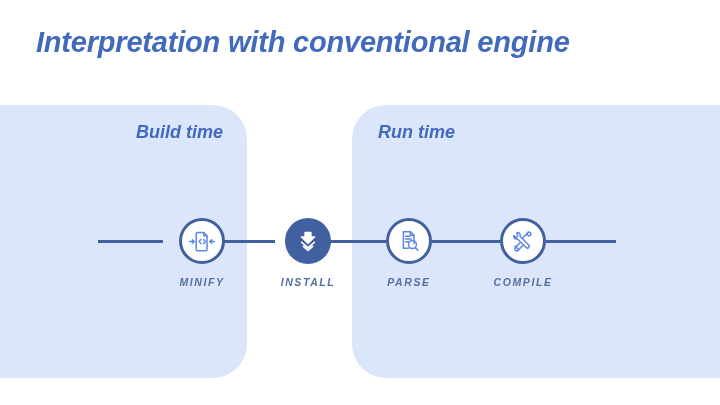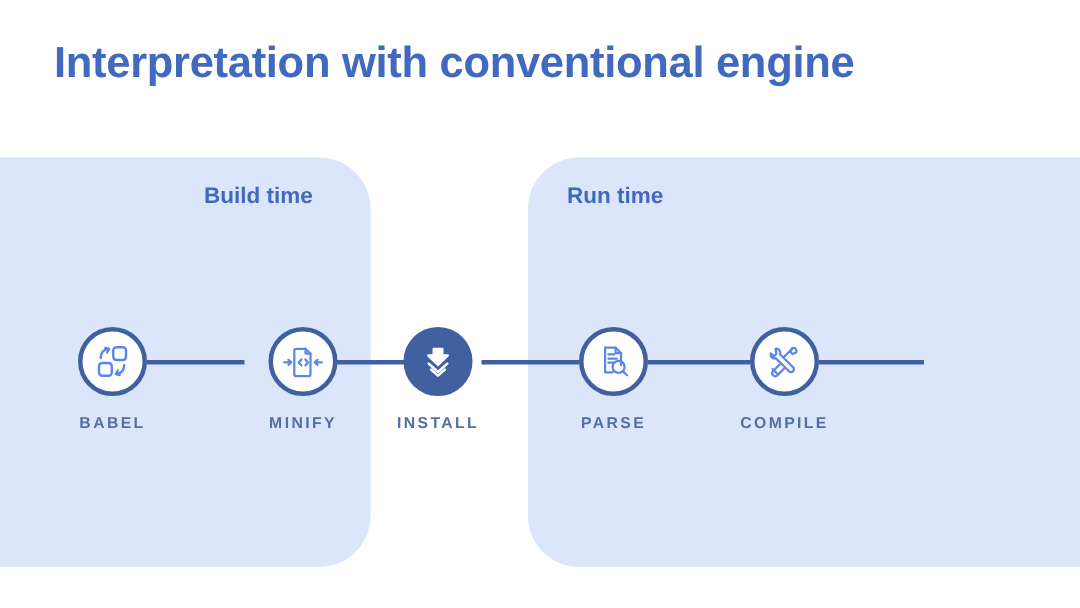--- a/index.html
+++ b/index.html
@@ -3,21 +3,21 @@
 <meta charset="utf-8">
 <style>
   html,body{margin:0;padding:0;}
   body{
     width:720px;height:405px;
     background:#ffffff;
     font-family:"Liberation Sans", sans-serif;
     overflow:hidden;
     position:relative;
   }
-  #stage{position:relative;width:720px;height:405px;overflow:hidden;}
+  #stage{position:relative;width:720px;height:405px;overflow:hidden;font-style:italic;}
 
   .title{
     position:absolute;
     left:36px; top:26px;
     width:660px;
     font-size:29px;
     font-weight:bold;
     color:#4169bd;
     letter-spacing:-0.2px;
     white-space:nowrap;
@@ -34,21 +34,21 @@
     border-bottom-right-radius:34px;
   }
   .panel-run{
     left:352px; top:105px;
     width:368px; height:273px;
     border-top-left-radius:34px;
     border-bottom-left-radius:34px;
   }
   .panel-label{
     position:absolute;
-    font-size:15px;
+    font-size:18px;
     font-weight:bold;
     color:#4169bd;
     white-space:nowrap;
   }
   .label-build{ left:136px; top:122px; }
   .label-run{  left:378px; top:122px;text-align:center; }
 
   
   .connector{
     position:absolute;
@@ -102,51 +102,38 @@
 
   <div class="panel-label label-build">Build time</div>
   <div class="panel-label label-run">Run time</div>
 
   <div class="connector" style="left:98px;  width:65px;"></div>
   <div class="connector" style="left:209px; width:66px;"></div>
   <div class="connector" style="left:321px; width:65px;"></div>
   <div class="connector" style="left:432px; width:68px;"></div>
   <div class="connector" style="left:546px; width:70px;"></div>
 
-  <div class="node" style="left:75px;">
-    <div class="node-circle">
-      <svg class="icon-svg" width="26" height="26" viewBox="0 0 26 26" fill="none" stroke="#5b87e8" stroke-width="1.6" stroke-linecap="round" stroke-linejoin="round">
-        <rect x="13.5" y="3.5" width="8.5" height="8.5" rx="2.2"></rect>
-        <rect x="4" y="14" width="8.5" height="8.5" rx="2.2"></rect>
-        <path d="M5.2 10.6 C5.2 6.8 7.4 5.0 10.4 4.6"></path>
-        <path d="M8.2 4.0 L10.8 4.6 L9.4 7.0"></path>
-        <path d="M20.8 15.4 C20.8 19.2 18.6 21.0 15.6 21.4"></path>
-        <path d="M17.8 22.0 L15.2 21.4 L16.6 19.0"></path>
-      </svg>
-    </div>
-    <div class="node-label">BABEL</div>
-  </div>
 
   <div class="node" style="left:202px;">
     <div class="node-circle">
       <svg class="icon-svg" width="28" height="26" viewBox="0 0 28 26" fill="none" stroke="#5b87e8" stroke-width="1.5" stroke-linecap="round" stroke-linejoin="round">
         <path d="M9.5 4.5 h6.2 l3.3 3.3 v13.7 a1.3 1.3 0 0 1 -1.3 1.3 h-8.2 a1.3 1.3 0 0 1 -1.3 -1.3 v-15.7 a1.3 1.3 0 0 1 1.3 -1.3 z"></path>
         <path d="M15.7 4.5 v3.3 h3.3"></path>
         <path d="M12.9 11.6 L11.2 13.6 L12.9 15.6"></path>
         <path d="M15.6 11.6 L17.3 13.6 L15.6 15.6"></path>
         <path d="M1.5 13.6 h4.4"></path>
         <path d="M4.3 11.9 L6.1 13.6 L4.3 15.3"></path>
         <path d="M26.5 13.6 h-4.4"></path>
         <path d="M23.7 11.9 L21.9 13.6 L23.7 15.3"></path>
       </svg>
     </div>
     <div class="node-label">MINIFY</div>
   </div>
 
-  <div class="node" style="left:292px;">
+  <div class="node" style="left:308px;">
     <div class="node-circle filled">
       <svg class="icon-svg" width="24" height="24" viewBox="0 0 24 24" fill="none" stroke="#ffffff" stroke-width="1.7" stroke-linecap="round" stroke-linejoin="round">
         <path d="M9.2 3.6 h5.6 v4.4 h3.6 L12 14.2 L5.6 8.0 h3.6 z" fill="#ffffff" stroke="#ffffff"></path>
         <path d="M5.8 13.4 L12 19.0 L18.2 13.4"></path>
         <path d="M7.4 17.4 L12 21.4 L16.6 17.4"></path>
       </svg>
     </div>
     <div class="node-label">INSTALL</div>
   </div>
 

